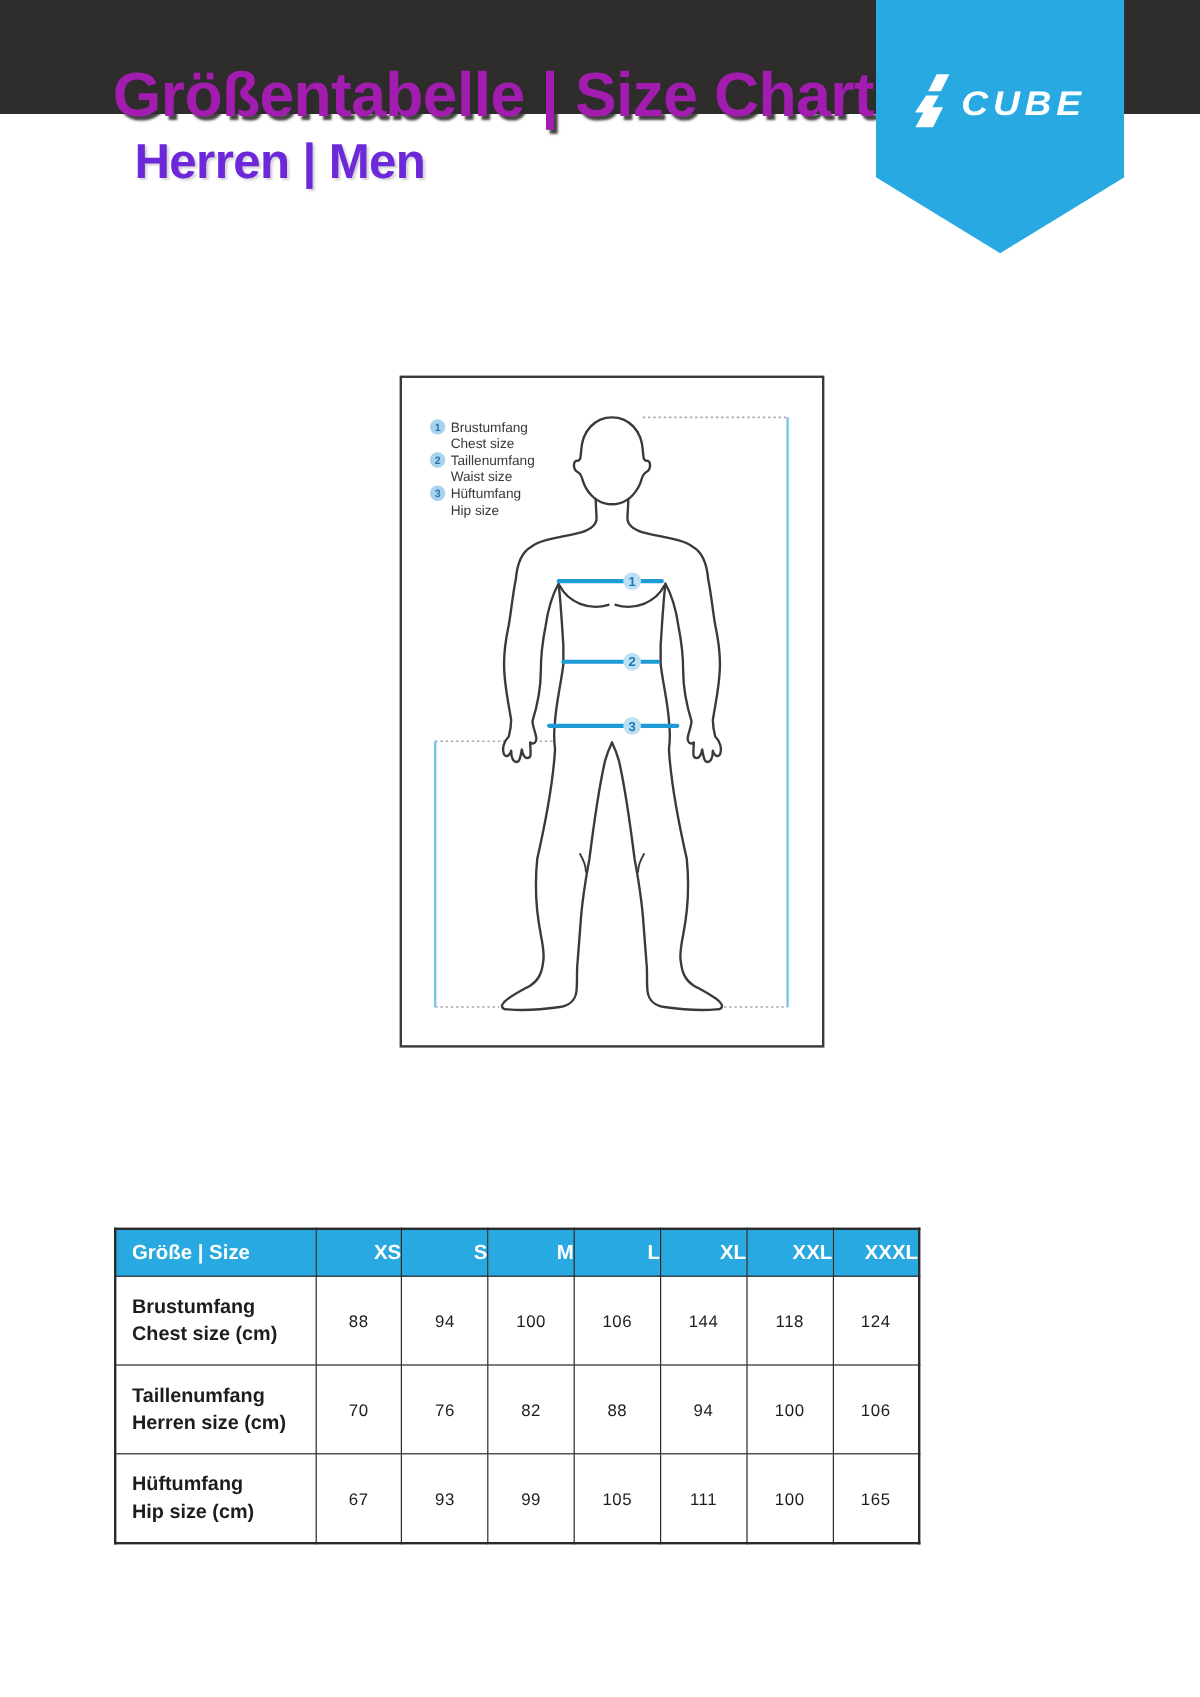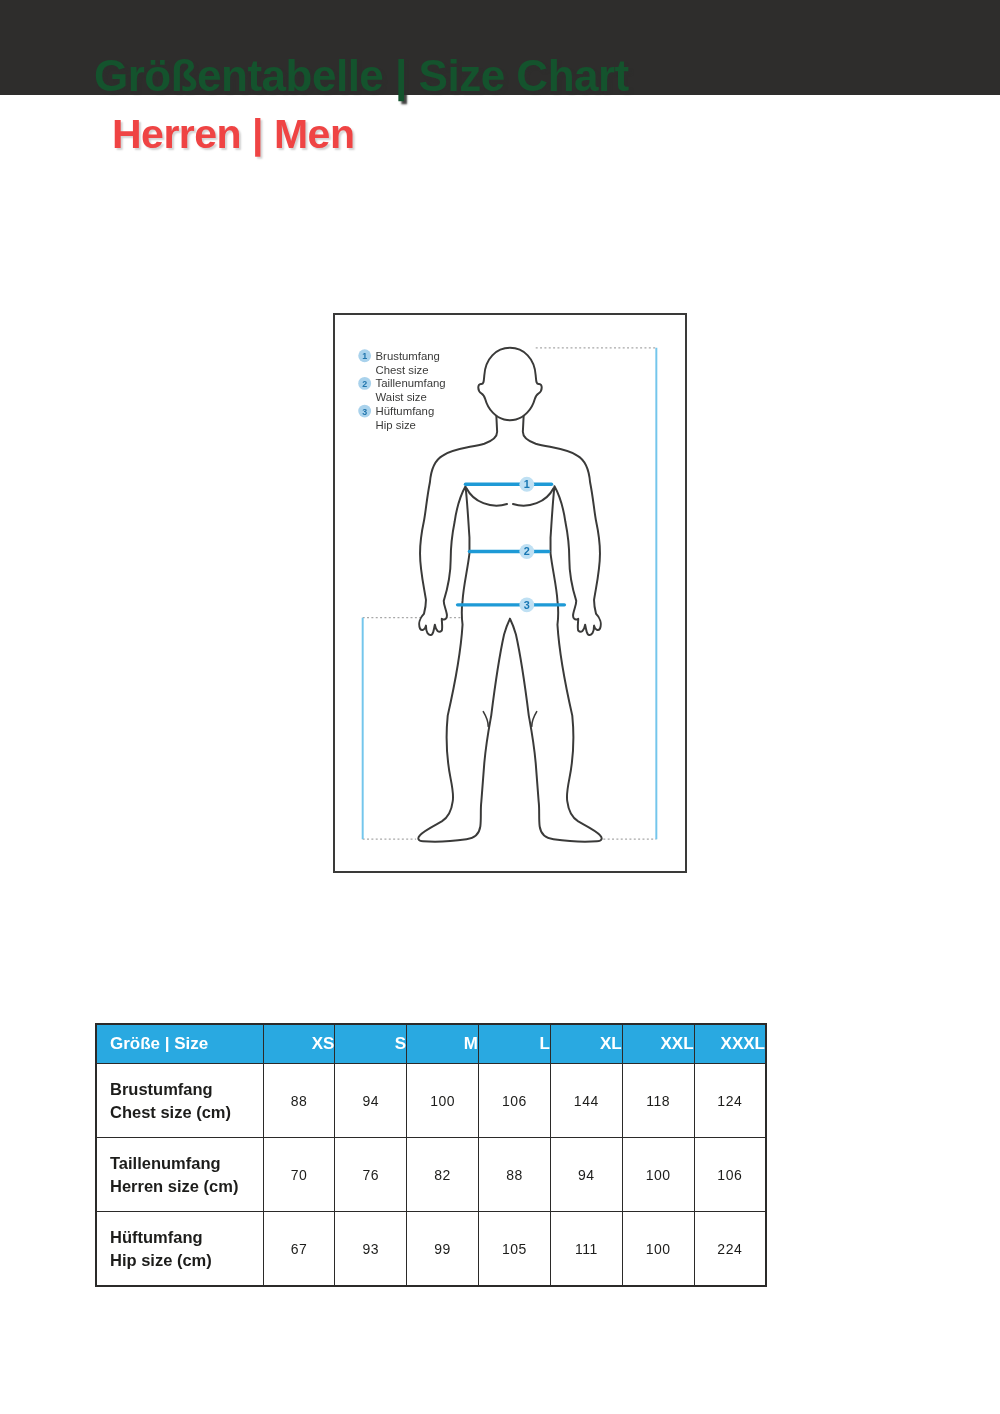--- a/index.html
+++ b/index.html
@@ -3,26 +3,26 @@
 <meta charset="utf-8">
 <style>
   html,body{margin:0;padding:0;background:#ffffff;}
   .page{
     position:relative;width:1000px;height:1414px;background:#ffffff;overflow:hidden;
     font-family:"Liberation Sans", sans-serif;color:#1d1d1b;
   }
   
   .header-bar{position:absolute;left:0;top:0;width:1000px;height:95px;background:#2e2d2c;}
   .page-title{
-    position:absolute;left:94px;top:54px;font-size:44px;font-weight:bold;color:#14532d;
+    position:absolute;left:94px;top:54px;font-size:52px;font-weight:bold;color:#a21caf;
     letter-spacing:-0.5px;white-space:nowrap;line-height:1;
     text-shadow:3px 3px 2px rgba(46,45,44,0.9);
   }
   .page-subtitle{
-    position:absolute;left:112px;top:114px;font-size:41px;font-weight:bold;color:#ef4444;
+    position:absolute;left:112px;top:114px;font-size:41px;font-weight:bold;color:#6d28d9;
     letter-spacing:-0.5px;white-space:nowrap;line-height:1;
     text-shadow:2px 2px 2px rgba(0,0,0,0.18);
   }
   .ribbon{
     position:absolute;left:730px;top:0;width:207px;height:211px;background:#29a9e1;
     clip-path:polygon(0 0,100% 0,100% 70%,50% 100%,0 70%);
   }
   .ribbon-inner{display:flex;align-items:center;justify-content:center;gap:9px;padding-top:60px;}
   .cube-word{
     color:#ffffff;font-size:31px;font-weight:bold;font-style:italic;
@@ -54,20 +54,33 @@
 </style>
 </head>
 <body>
 
 <div class="page">
 
   <div class="header-bar"></div>
   <div class="page-title">Größentabelle | Size Chart</div>
   <div class="page-subtitle">Herren | Men</div>
 
+  <div class="ribbon">
+    <div class="ribbon-inner">
+      <span>
+        <svg width="30" height="48" viewBox="0 0 34 52" aria-hidden="true">
+          <g fill="#ffffff">
+            <path d="M21,1 L33,1 L25,17 L13,17 Z"></path>
+            <path d="M11,21 L23,21 L17,32 L27,32 L17.5,51 L1,51 L8.5,37 L0.5,37 Z"></path>
+          </g>
+        </svg>
+      </span>
+      <span class="cube-word">CUBE</span>
+    </div>
+  </div>
 
   <div class="diagram-box">
     <svg viewBox="0 0 354 560">
 
       <g stroke="#a8a8a8" stroke-width="1.3" stroke-dasharray="2 2.4">
         <line x1="203" y1="32" x2="325" y2="32"></line>
         <line x1="28" y1="305" x2="167" y2="305"></line>
         <line x1="28" y1="529" x2="82" y2="529"></line>
         <line x1="267" y1="529" x2="325" y2="529"></line>
       </g>
@@ -220,18 +233,18 @@
         <td class="label-cell">
           <span>Hüftumfang</span><br>
           <span>Hip size (cm)</span>
         </td>
         <td class="value-cell">67</td>
         <td class="value-cell">93</td>
         <td class="value-cell">99</td>
         <td class="value-cell">105</td>
         <td class="value-cell">111</td>
         <td class="value-cell">100</td>
-        <td class="value-cell">224</td>
+        <td class="value-cell">165</td>
       </tr>
     </tbody>
   </table>
 
 </div>
 
 </body></html>

